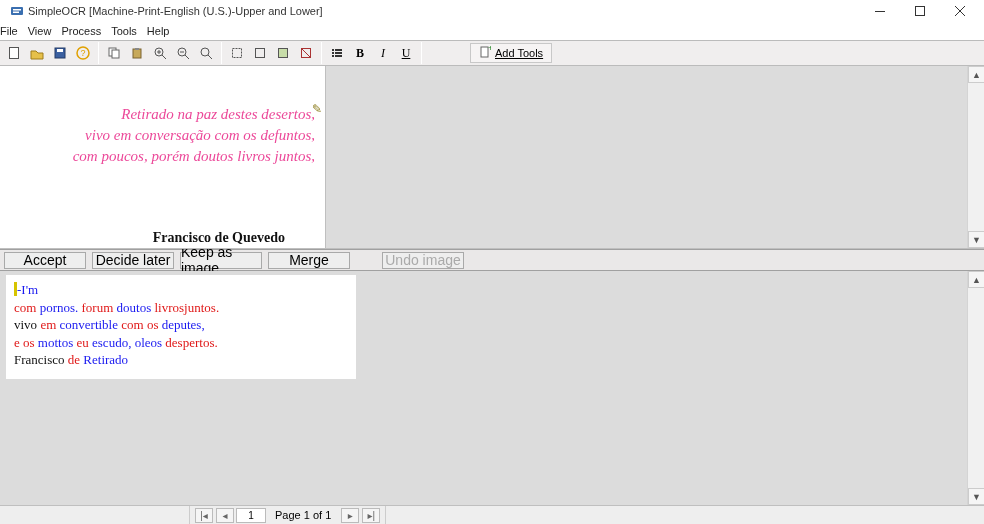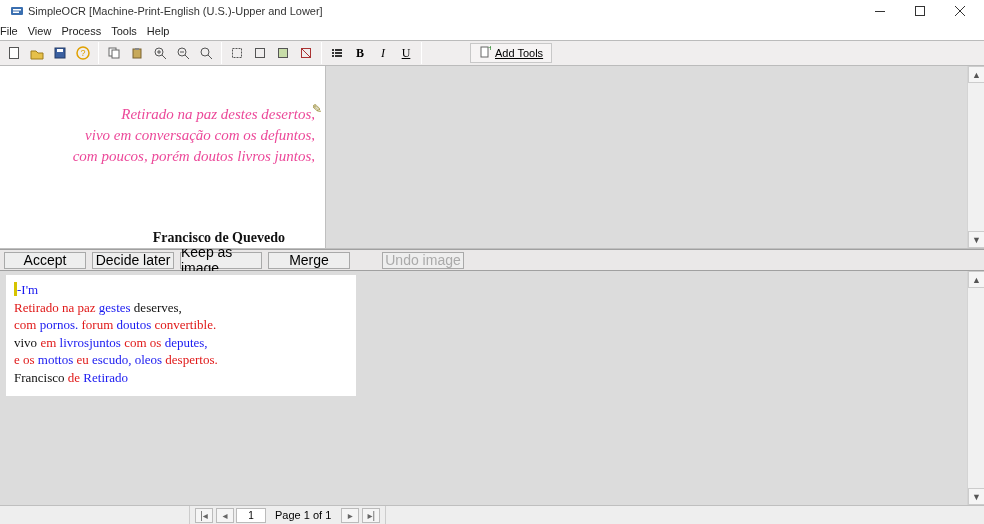--- a/index.html
+++ b/index.html
@@ -210,27 +210,24 @@
   <div class="actbtn">Keep as image</div>
   <div class="actbtn">Merge</div>
   <div style="width:20px"></div>
   <div class="actbtn disabled">Undo image</div>
 </div>
 
 <div class="lower-pane">
   <div class="ocr-text">
     <div><span class="cursor"></span><span class="blue">-I'm</span></div>
     <div>
-      <span class="red">Retirado na paz </span><span class="blue">gestes </span><span class="blk">deserves,</span>
-    </div>
-    <div>
-      <span class="red">com </span><span class="blue">pornos. </span><span class="red">forum </span><span class="blue">doutos </span><span class="red">convertible.</span>
-    </div>
-    <div>
-      <span class="blk">vivo </span><span class="red">em </span><span class="blue">livrosjuntos </span><span class="red">com os </span><span class="blue">deputes,</span>
+      <span class="red">com </span><span class="blue">pornos. </span><span class="red">forum </span><span class="blue">doutos </span><span class="red">livrosjuntos.</span>
+    </div>
+    <div>
+      <span class="blk">vivo </span><span class="red">em </span><span class="blue">convertible </span><span class="red">com os </span><span class="blue">deputes,</span>
     </div>
     <div>
       <span class="red">e os </span><span class="blue">mottos </span><span class="red">eu </span><span class="blue">escudo, </span><span class="blue">oleos </span><span class="red">despertos.</span>
     </div>
     <div>
       <span class="blk">Francisco </span><span class="red">de </span><span class="blue">Retirado</span>
     </div>
   </div>
   <div class="lower-scroll">
     <div class="arrow-btn">▲</div>

